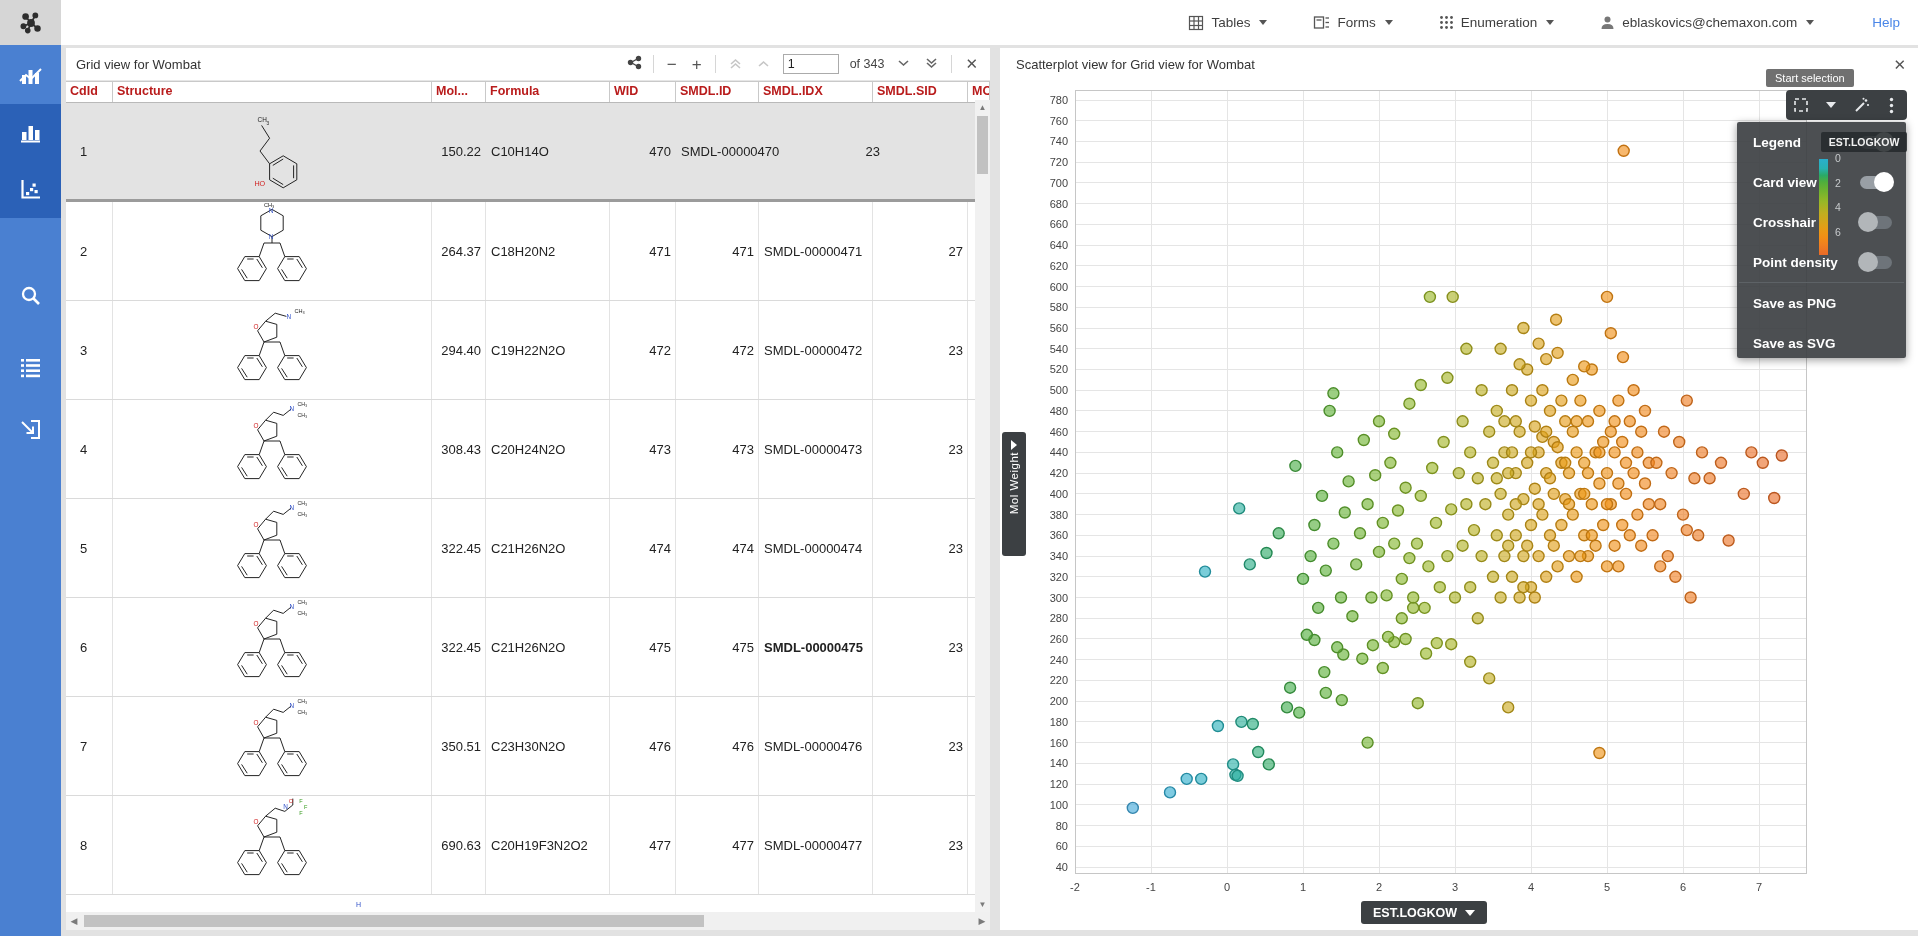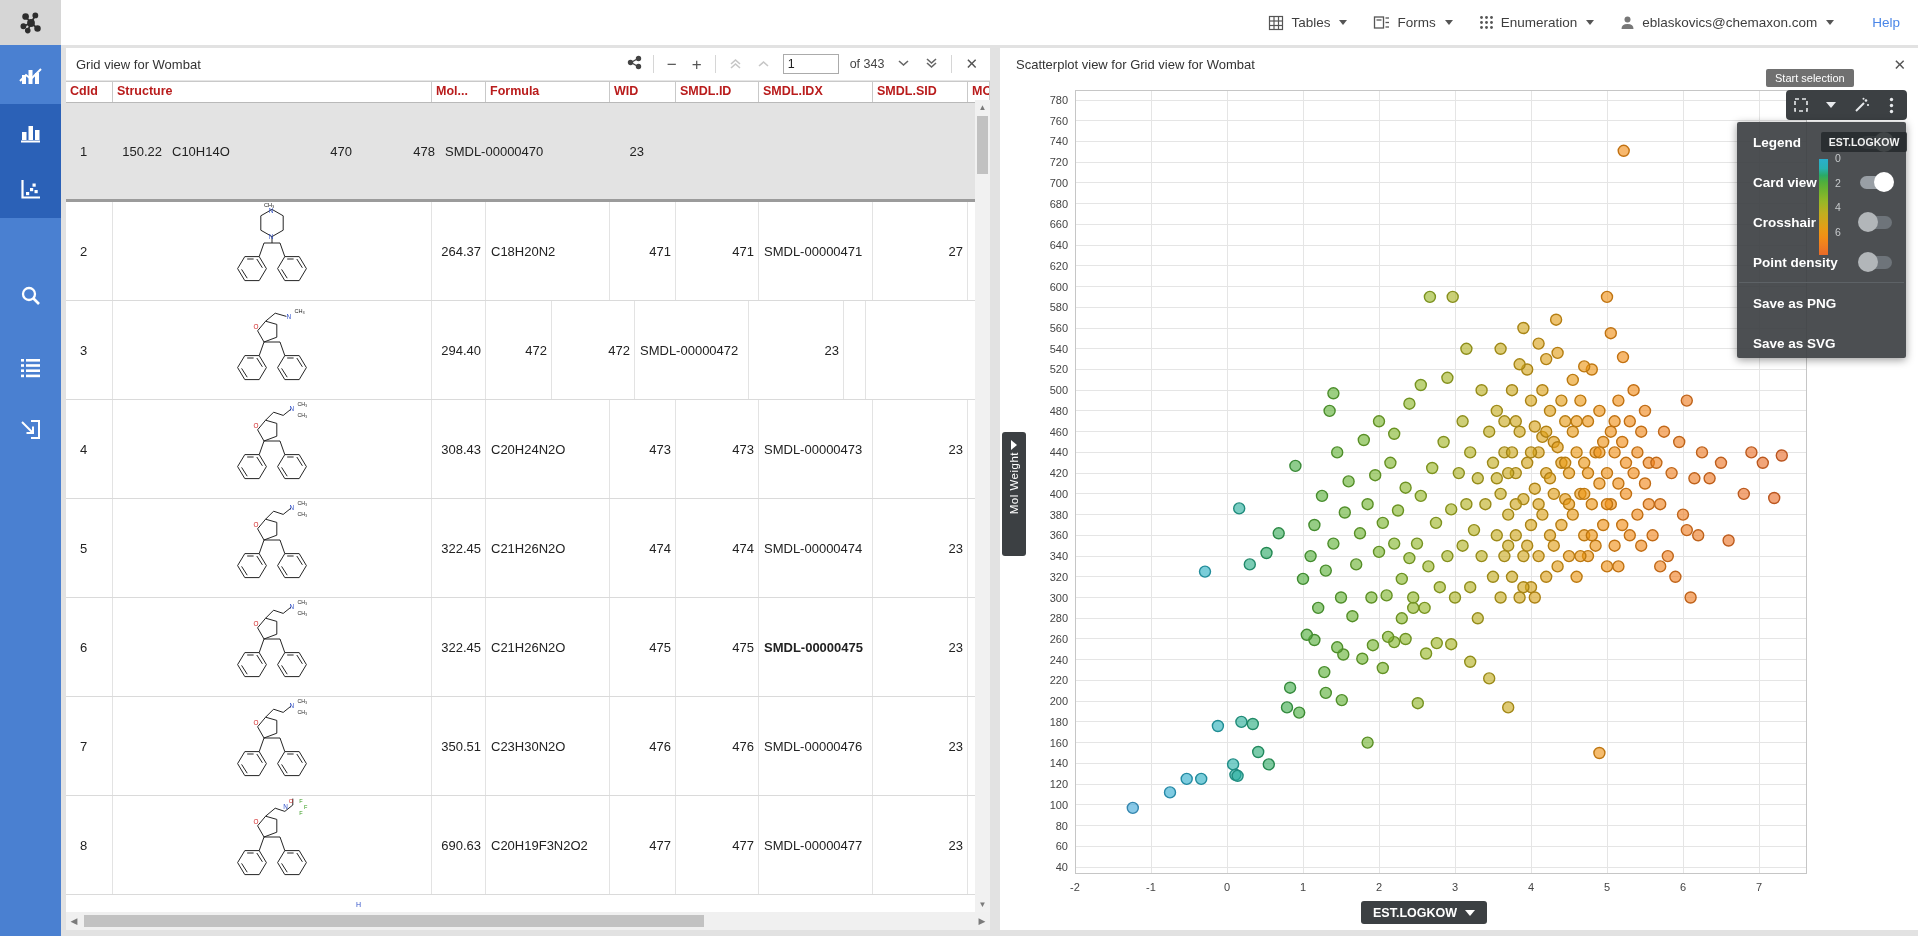--- a/index.html
+++ b/index.html
@@ -1,20 +1,20 @@
 <!DOCTYPE html>
 <html><head>
 <meta charset="utf-8">
 <style>
   html,body{margin:0;padding:0;background:#e2e2e2;font-family:"Liberation Sans","DejaVu Sans",sans-serif;}
   #app{position:relative;width:1918px;height:936px;overflow:hidden;background:#e2e2e2;}
   
   #topbar{position:absolute;left:0;top:0;width:1918px;height:45px;background:#ffffff;display:flex;align-items:center;}
   #logo-box{width:61px;height:45px;background:#d6d6d6;display:flex;align-items:center;justify-content:center;flex:0 0 61px;}
-  #topbar-menus{margin-left:auto;display:flex;align-items:center;gap:26px;padding-right:18px;}
+  #topbar-menus{margin-left:auto;display:flex;align-items:center;gap:46px;padding-right:18px;}
   .top-menu{display:flex;align-items:center;gap:7px;color:#3e3e3e;font-size:13.5px;cursor:pointer;}
   .caret-down{width:0;height:0;border-left:4px solid transparent;border-right:4px solid transparent;border-top:5px solid #555;margin-left:2px;}
   .help-link{color:#4a86e8;font-size:13.5px;margin-left:12px;}
   
   #sidebar{position:absolute;left:0;top:45px;width:61px;height:891px;background:#4a80d1;}
   .side-item{position:absolute;left:0;width:61px;height:57px;display:flex;align-items:center;justify-content:center;cursor:pointer;}
   .side-item.active{background:#2b61b7;}
   
   .panel{position:absolute;background:#ffffff;}
   #grid-panel{left:66px;top:48px;width:924px;height:882px;}
@@ -272,24 +272,35 @@
         <div class="th" style="width: 124px; flex: 0 0 124px;">Formula</div>
         <div class="th" style="width: 66px; flex: 0 0 66px;">WID</div>
         <div class="th" style="width: 83px; flex: 0 0 83px;">SMDL.ID</div>
         <div class="th" style="width: 114px; flex: 0 0 114px;">SMDL.IDX</div>
         <div class="th" style="width: 95px; flex: 0 0 95px;">SMDL.SID</div>
         <div class="th" style="width: 22px; flex: 0 0 22px;">MO</div>
       </div>
     <div id="tbody">
         <div class="trow selected">
           <div class="td txt" style="width: 47px; flex: 0 0 47px; padding-left: 14px;">1</div>
+          <div class="td struct" style="width: 319px; flex: 0 0 319px;">
+            <svg width="118" height="96" viewBox="0 0 140 120">
+              <polygon points="84,66 101,76 101,96 84,106 67,96 67,76" stroke="#1b1b1b" stroke-width="1.2" fill="none"></polygon>
+              <line x1="97" y1="78" x2="97" y2="94" stroke="#1b1b1b" stroke-width="1.2" fill="none"></line>
+              <line x1="84" y1="70" x2="71" y2="78" stroke="#1b1b1b" stroke-width="1.2" fill="none"></line>
+              <line x1="84" y1="102" x2="71" y2="94" stroke="#1b1b1b" stroke-width="1.2" fill="none"></line>
+              <polyline points="67,76 55,60 67,44 57,28" stroke="#1b1b1b" stroke-width="1.2" fill="none"></polyline>
+              <text x="52" y="24" font-size="8" fill="#1b1b1b">CH</text>
+              <text x="63" y="27" font-size="6" fill="#1b1b1b">3</text>
+              <text x="48" y="104" font-size="9" fill="#d02020">HO</text>
+            </svg>
+          </div>
           <div class="td num" style="width: 54px; flex: 0 0 54px;">150.22</div>
           <div class="td txt" style="width: 124px; flex: 0 0 124px;">C10H14O</div>
           <div class="td num" style="width: 66px; flex: 0 0 66px;">470</div>
-          <div class="td num" style="width: 83px; flex: 0 0 83px;">478</div>
           <div class="td txt" style="width: 114px; flex: 0 0 114px;">SMDL-00000470</div>
           <div class="td num" style="width: 95px; flex: 0 0 95px;">23</div>
           <div class="td txt" style="width: 22px; flex: 0 0 22px;"></div>
         </div>
         <div class="trow">
           <div class="td txt" style="width: 47px; flex: 0 0 47px; padding-left: 14px;">2</div>
           <div class="td struct" style="width: 319px; flex: 0 0 319px;">
             <svg width="118" height="96" viewBox="0 0 140 120">
               <polygon points="63,82 54,67 36,67 27,82 36,97 54,97" stroke="#1b1b1b" stroke-width="1.2" fill="none"></polygon>
               <line x1="58" y1="81" x2="51" y2="70" stroke="#1b1b1b" stroke-width="1.2" fill="none"></line>
@@ -329,20 +340,21 @@
               <line x1="89" y1="70" x2="97" y2="70" stroke="#1b1b1b" stroke-width="1.2" fill="none"></line>
               <polyline points="54,67 60,50 80,50 86,67" stroke="#1b1b1b" stroke-width="1.2" fill="none"></polyline>
               <polygon points="60,50 52,36 62,24 76,28 76,44" stroke="#1b1b1b" stroke-width="1.2" fill="none"></polygon>
               <text x="47" y="34" font-size="8" fill="#d02020">O</text>
               <polyline points="62,24 74,14 88,18" stroke="#1b1b1b" stroke-width="1.2" fill="none"></polyline>
               <text x="88" y="21" font-size="8" fill="#3050c8">N</text>
               <text x="98" y="14" font-size="7" fill="#1b1b1b">CH₃</text>
             </svg>
           </div>
           <div class="td num" style="width: 54px; flex: 0 0 54px;">294.40</div>
+          <div class="td txt" style="width: 124px; flex: 0 0 124px;">C19H22N2O</div>
           <div class="td num" style="width: 66px; flex: 0 0 66px;">472</div>
           <div class="td num" style="width: 83px; flex: 0 0 83px;">472</div>
           <div class="td txt" style="width: 114px; flex: 0 0 114px;">SMDL-00000472</div>
           <div class="td num" style="width: 95px; flex: 0 0 95px;">23</div>
           <div class="td txt" style="width: 22px; flex: 0 0 22px;"></div>
         </div>
         <div class="trow">
           <div class="td txt" style="width: 47px; flex: 0 0 47px; padding-left: 14px;">4</div>
           <div class="td struct" style="width: 319px; flex: 0 0 319px;">
             <svg width="118" height="96" viewBox="0 0 140 120">

